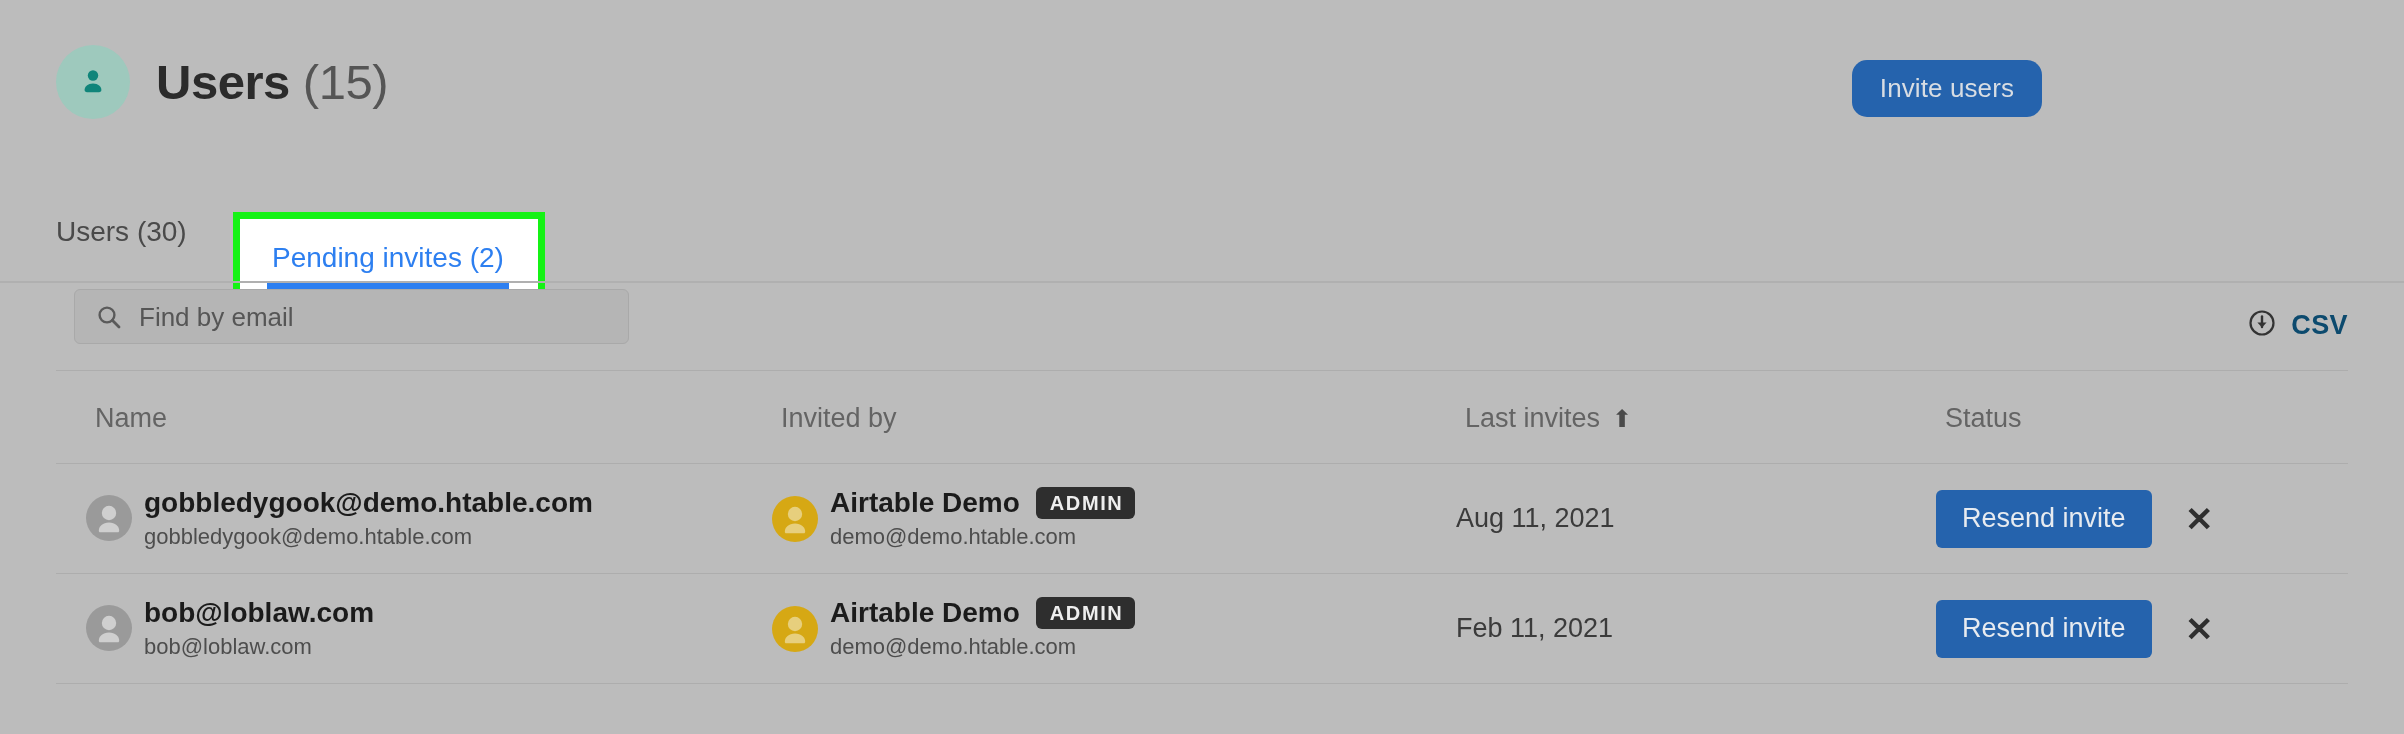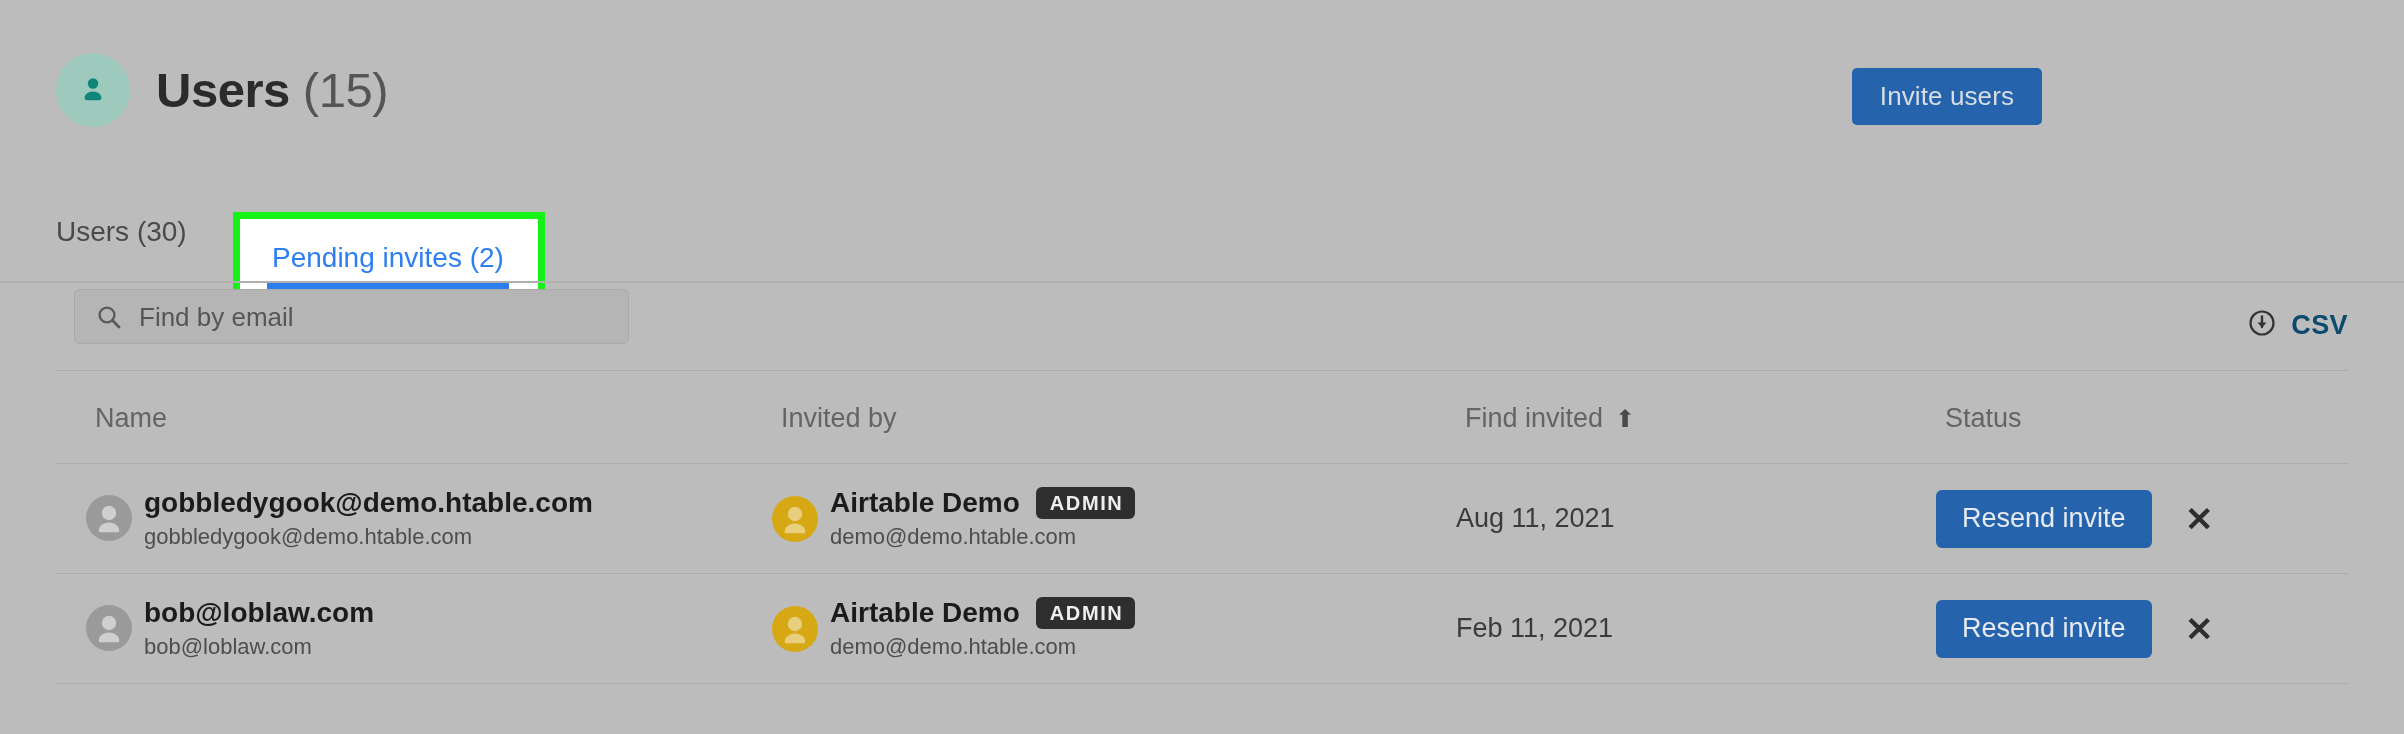--- a/index.html
+++ b/index.html
@@ -12,21 +12,21 @@
     background: #bcbcbc;
     font-family: "Liberation Sans", sans-serif;
     overflow: hidden;
     position: relative;
     -webkit-font-smoothing: antialiased;
   }
 
   
   .header {
     position: absolute;
-    left: 0; top: 8px;
+    left: 0; top: 0;
     width: 2098px;
     height: 185px;
     box-sizing: border-box;
   }
   .header-left {
     position: absolute;
     left: 56px;
     top: 45px;
     display: flex;
     align-items: center;
@@ -54,21 +54,21 @@
     font-weight: normal;
     color: #555555;
   }
   .invite-users-button {
     position: absolute;
     right: 56px;
     top: 60px;
     background: #2563ad;
     color: #d8dde3;
     border: none;
-    border-radius: 5px;
+    border-radius: 15px;
     padding: 0 28px;
     height: 57px;
     font-size: 26px;
     font-family: "Liberation Sans", sans-serif;
     cursor: pointer;
     white-space: nowrap;
     letter-spacing: 0.1px;
   }
 
   
@@ -363,21 +363,21 @@
 </div>
 
 <div class="table">
 
   <div class="table-divider"></div>
 
   <div class="table-head">
     <div class="th c-name">Name</div>
     <div class="th c-invited">Invited by</div>
     <div class="th c-date">
-      <span>Find invited</span><span class="th-sort-arrow">⬆</span>
+      <span>Last invites</span><span class="th-sort-arrow">⬆</span>
     </div>
     <div class="th c-status">Status</div>
   </div>
 
   <div class="table-divider"></div>
 
   <div class="row">
     <div class="cell c-name">
       <div class="user-cell">
         <div class="avatar-circle avatar-gray">

